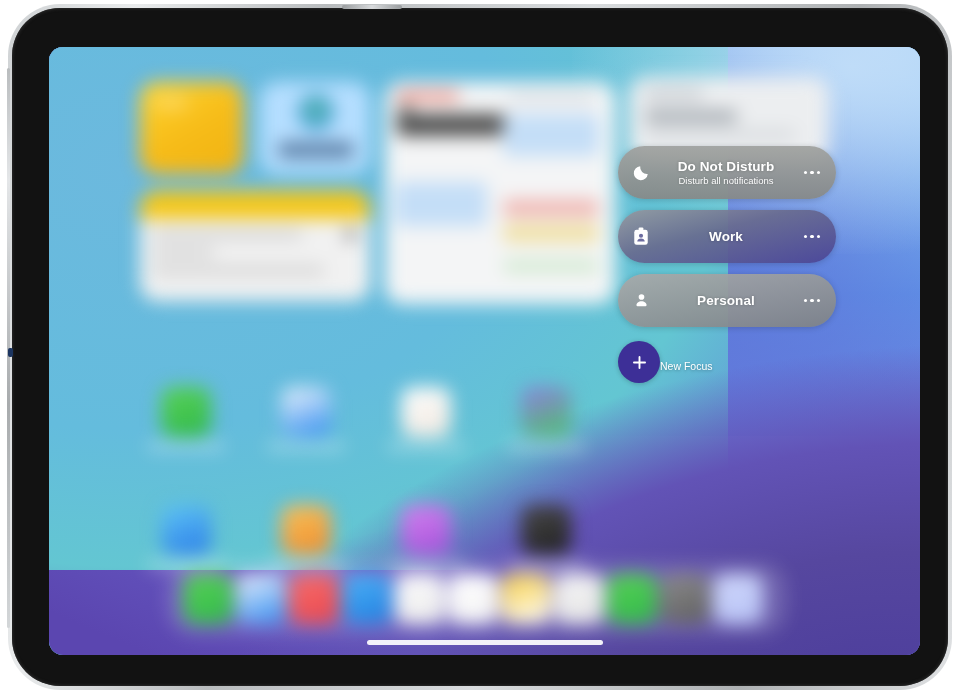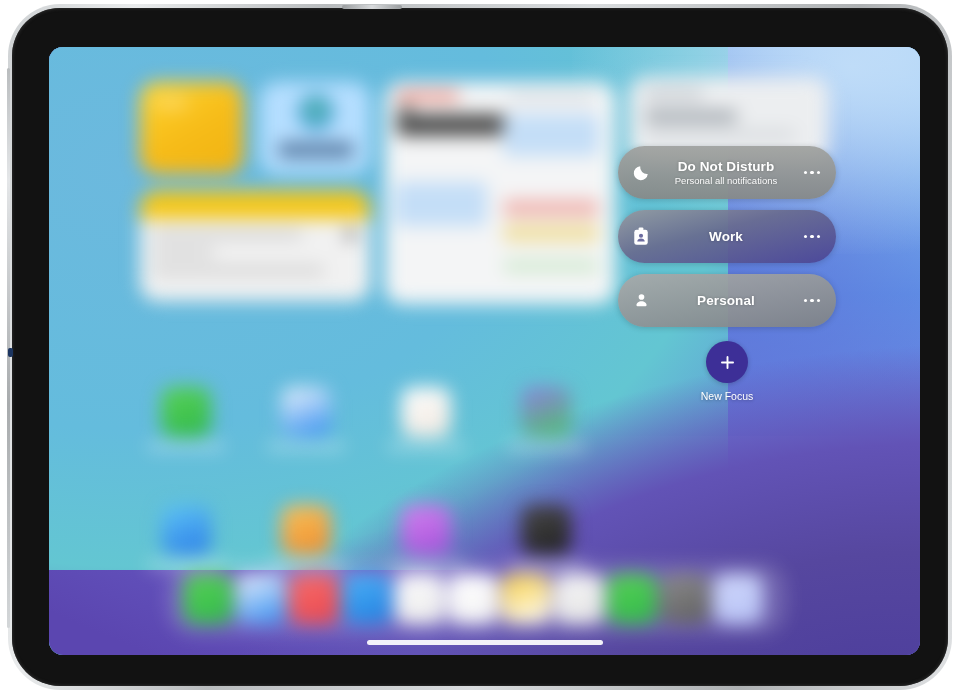--- a/index.html
+++ b/index.html
@@ -223,21 +223,21 @@
     gap:3px; padding-right:6px;
   }
   .focus-pill .more i{
     display:block; width:3.6px; height:3.6px; border-radius:50%;
     background:#fff;
   }
 
   
   #new-focus{
     margin-top:14px;
-    display:flex; flex-direction:column; align-items:center;
+    display:flex; flex-direction:row; align-items:center;
     width:218px; cursor:pointer;
   }
   #new-focus-circle{
     width:42px; height:42px; border-radius:50%;
     background:#3d2f97;
     display:flex; align-items:center; justify-content:center;
     box-shadow:0 1px 5px rgba(0,0,0,.22);
   }
   #new-focus-label{
     margin-top:7px; color:#fff; font-size:10.5px;
@@ -344,21 +344,21 @@
 
         <div class="focus-pill pill-dnd">
           <div class="tint"></div>
           <div class="ico">
             <svg width="18" height="18" viewBox="0 0 24 24" fill="#fff">
               <path d="M21 13.2A9.2 9.2 0 0 1 10.9 3 9.3 9.3 0 1 0 21 13.2z"></path>
             </svg>
           </div>
           <div class="txtwrap">
             <span class="title">Do Not Disturb</span>
-            <span class="sub">Personal all notifications</span>
+            <span class="sub">Disturb all notifications</span>
           </div>
           <div class="more">
               <i></i>
               <i></i>
               <i></i>
             </div>
         </div>
 
         <div class="focus-pill pill-work">
           <div class="tint"></div>

